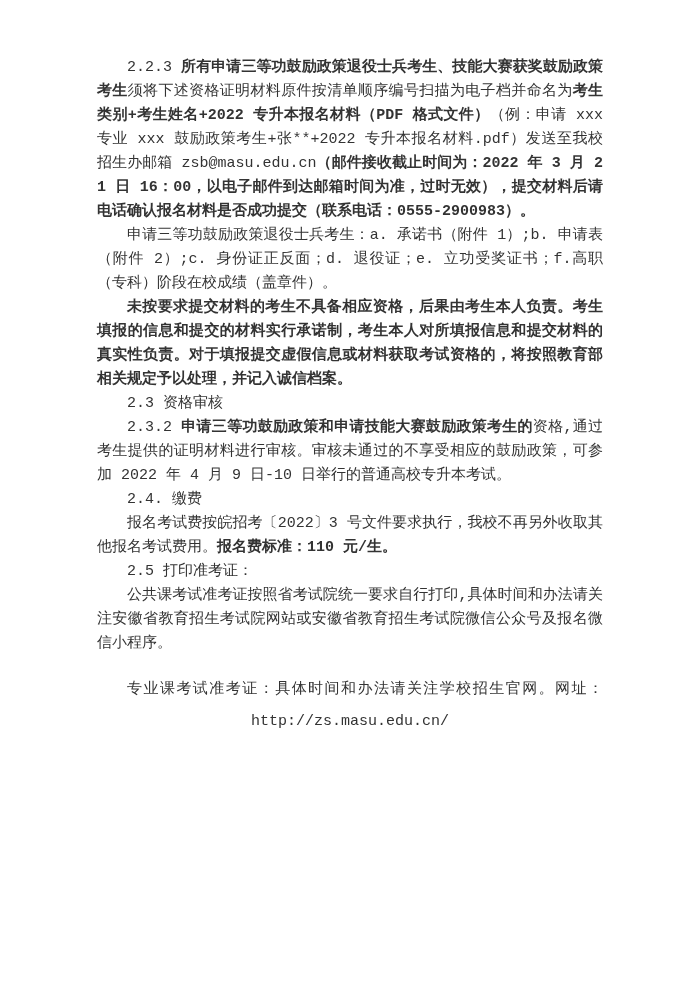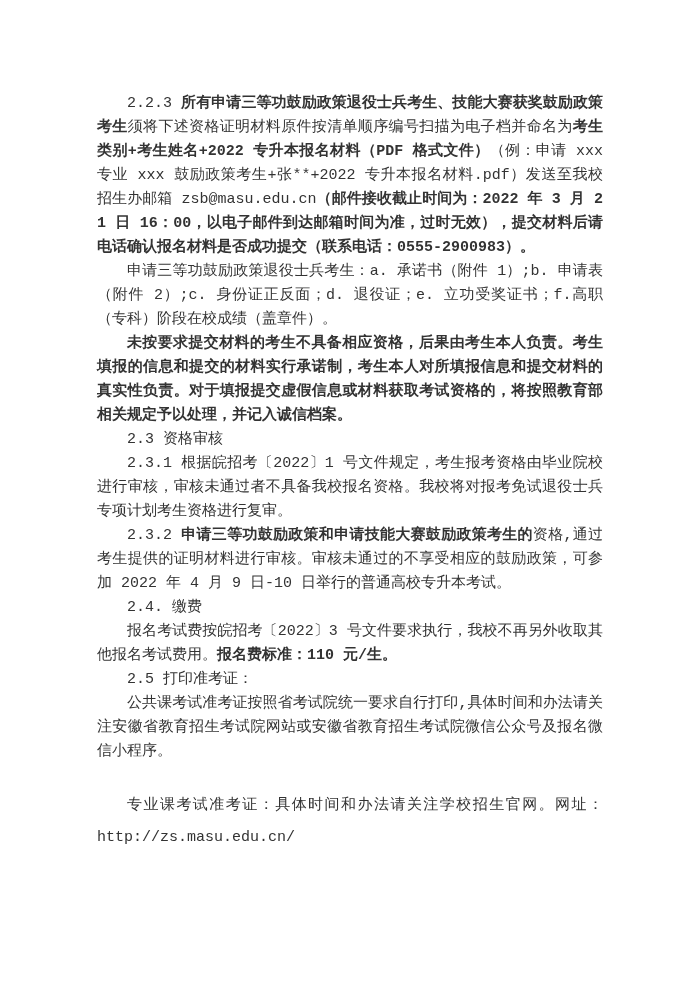--- a/index.html
+++ b/index.html
@@ -9,50 +9,49 @@
   }
   body {
     width: 700px;
     height: 984px;
     overflow: hidden;
   }
   .page {
     box-sizing: border-box;
     width: 700px;
     height: 984px;
-    padding: 92px 97px 40px 97px;
+    padding: 56px 97px 40px 97px;
     background: #ffffff;
     font-family: "Liberation Mono", "DejaVu Sans Mono", serif;
     font-size: 15px;
     line-height: 24px;
     color: #333333;
   }
   p.para {
     margin: 0;
     padding: 0;
     text-align: justify;
     word-break: break-all;
   }
   p.para.indent { text-indent: 2em; }
-  p.para.space-before { margin-top: 30px; }
+  p.para.space-before { margin-top: 22px; }
   p.para.stretch { text-align-last: justify; }
-  p.para.url-line { margin-top: 8px; text-align: left; }
+  p.para.url-line { margin-top: 8px; text-align: center; }
   .seg { font-weight: normal; }
   .seg.bold { font-weight: bold; }
 </style>
 </head>
 <body>
 
 <div class="page">
   <div>
       <p class="para indent"><span class="seg">2.2.3 </span><span class="seg bold">所有申请三等功鼓励政策退役士兵考生、技能大赛获奖鼓励政策考生</span><span class="seg">须将下述资格证明材料原件按清单顺序编号扫描为电子档并命名为</span><span class="seg bold">考生类别+考生姓名+2022 专升本报名材料（PDF 格式文件）</span><span class="seg">（例：申请 xxx 专业 xxx 鼓励政策考生+张**+2022 专升本报名材料.pdf）发送至我校招生办邮箱 zsb@masu.edu.cn</span><span class="seg bold">（邮件接收截止时间为：2022 年 3 月 21 日 16：00，以电子邮件到达邮箱时间为准，过时无效），提交材料后请电话确认报名材料是否成功提交（联系电话：0555-2900983）。</span></p>
       <p class="para indent"><span class="seg">申请三等功鼓励政策退役士兵考生：a. 承诺书（附件 1）;b. 申请表（附件 2）;c. 身份证正反面；d. 退役证；e. 立功受奖证书；f.高职（专科）阶段在校成绩（盖章件）。</span></p>
       <p class="para indent"><span class="seg bold">未按要求提交材料的考生不具备相应资格，后果由考生本人负责。考生填报的信息和提交的材料实行承诺制，考生本人对所填报信息和提交材料的真实性负责。对于填报提交虚假信息或材料获取考试资格的，将按照教育部相关规定予以处理，并记入诚信档案。</span></p>
       <p class="para indent"><span class="seg">2.3 资格审核</span></p>
-      <p class="para indent"><span class="seg">2.3.1 根据皖招考〔2022〕1 号文件规定，考生报考资格由毕业院校进行审核，审核未通过者不具备我校报名资格。我校将对报考免试退役士兵专项计划考生资格进行复审。</span></p>
       <p class="para indent"><span class="seg">2.3.2 </span><span class="seg bold">申请三等功鼓励政策和申请技能大赛鼓励政策考生的</span><span class="seg">资格,通过考生提供的证明材料进行审核。审核未通过的不享受相应的鼓励政策，可参加 2022 年 4 月 9 日-10 日举行的普通高校专升本考试。</span></p>
       <p class="para indent"><span class="seg">2.4. 缴费</span></p>
       <p class="para indent"><span class="seg">报名考试费按皖招考〔2022〕3 号文件要求执行，我校不再另外收取其他报名考试费用。</span><span class="seg bold">报名费标准：110 元/生。</span></p>
       <p class="para indent"><span class="seg">2.5 打印准考证：</span></p>
       <p class="para indent"><span class="seg">公共课考试准考证按照省考试院统一要求自行打印,具体时间和办法请关注安徽省教育招生考试院网站或安徽省教育招生考试院微信公众号及报名微信小程序。</span></p>
       <p class="para indent space-before stretch"><span class="seg">专业课考试准考证：具体时间和办法请关注学校招生官网。网址：</span></p>
       <p class="para url-line"><span class="seg">http://zs.masu.edu.cn/</span></p>
     </div>
 </div>
 

